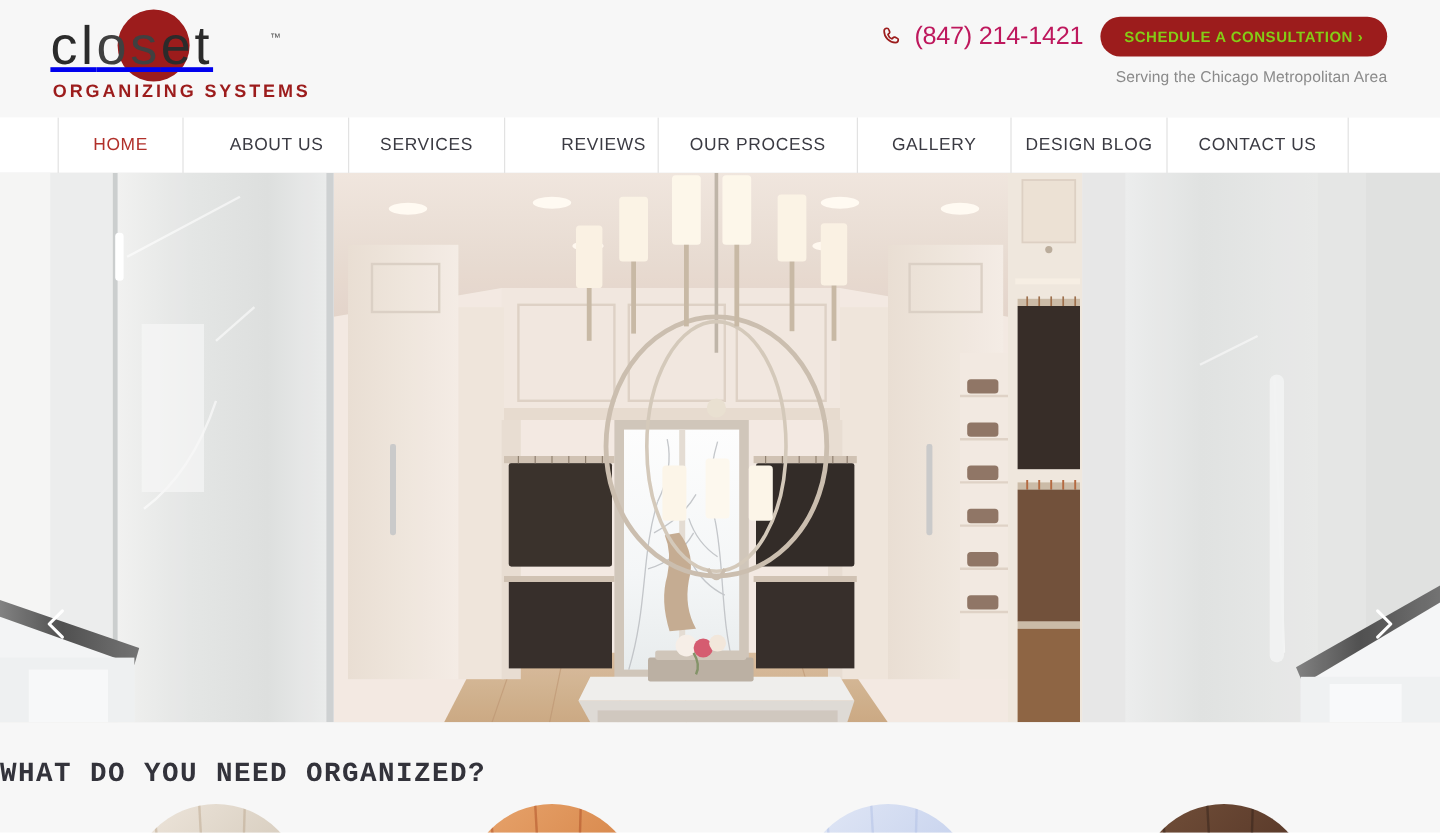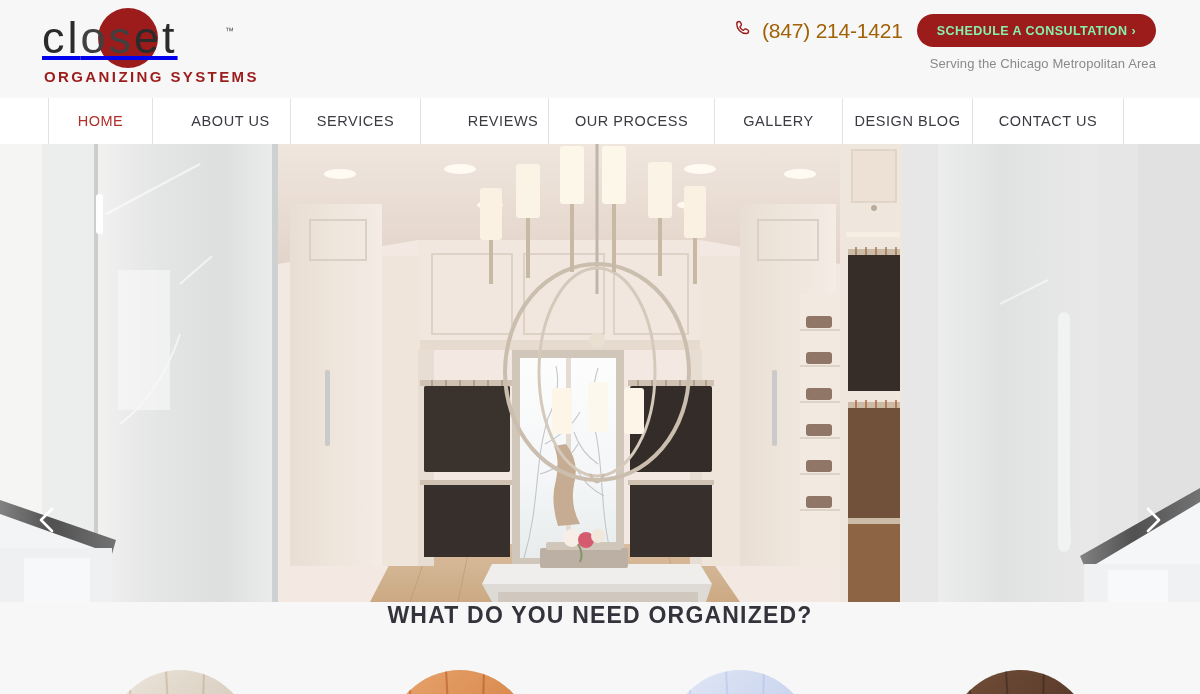--- a/index.html
+++ b/index.html
@@ -44,28 +44,28 @@
     color:#9c1c1c;
   }
 
   .header-right {
     position:absolute; right:44px; top:14px; text-align:right;
   }
   .contact-row {
     display:flex; align-items:center; justify-content:flex-end; gap:14px;
   }
   .phone-link {
-    display:flex; align-items:flex-start; gap:9px;
-    font-size:21px; color:#a16207; text-decoration:none; font-weight:400;
+    display:flex; align-items:center; gap:9px;
+    font-size:21px; color:#be185d; text-decoration:none; font-weight:400;
     letter-spacing:-0.2px;
   }
   .phone-icon { display:block; width:19px; height:19px; }
   .cta-btn {
     display:inline-flex; align-items:center; justify-content:center;
-    background:#9c1c1c; color:#86efac; border:none; border-radius:20px;
+    background:#9c1c1c; color:#84cc16; border:none; border-radius:20px;
     height:33px; padding:0 20px;
     font-size:12.5px; font-weight:700; letter-spacing:0.45px;
     font-family:"Liberation Sans", sans-serif; cursor:pointer;
     white-space:nowrap;
   }
   .tagline {
     margin-top:9px; font-size:13px; color:#8a8a8a; letter-spacing:0.1px;
   }
 
   
@@ -97,22 +97,22 @@
   }
   .arrow.left  { left:30px; }
   .arrow.right { right:30px; }
 
   
   .organized {
     position:absolute; left:0; top:602px; width:1200px; height:92px;
     background:#f7f7f7;
   }
   .organized h2 {
-    text-align:center; 
-    font-size:23px; font-weight:700; letter-spacing:1.2px; color:#33333b;
+    margin-top:30px;
+    font-size:23px; font-weight:700; letter-spacing:1.2px; color:#33333b;font-family:Liberation Mono, monospace;
   }
   .circles {
     position:absolute; left:0; top:670px; width:1200px; height:24px;
   }
   .circle {
     position:absolute; top:0; width:144px; height:144px; border-radius:50%;
     overflow:hidden; cursor:pointer;
   }
 </style>
 </head>

